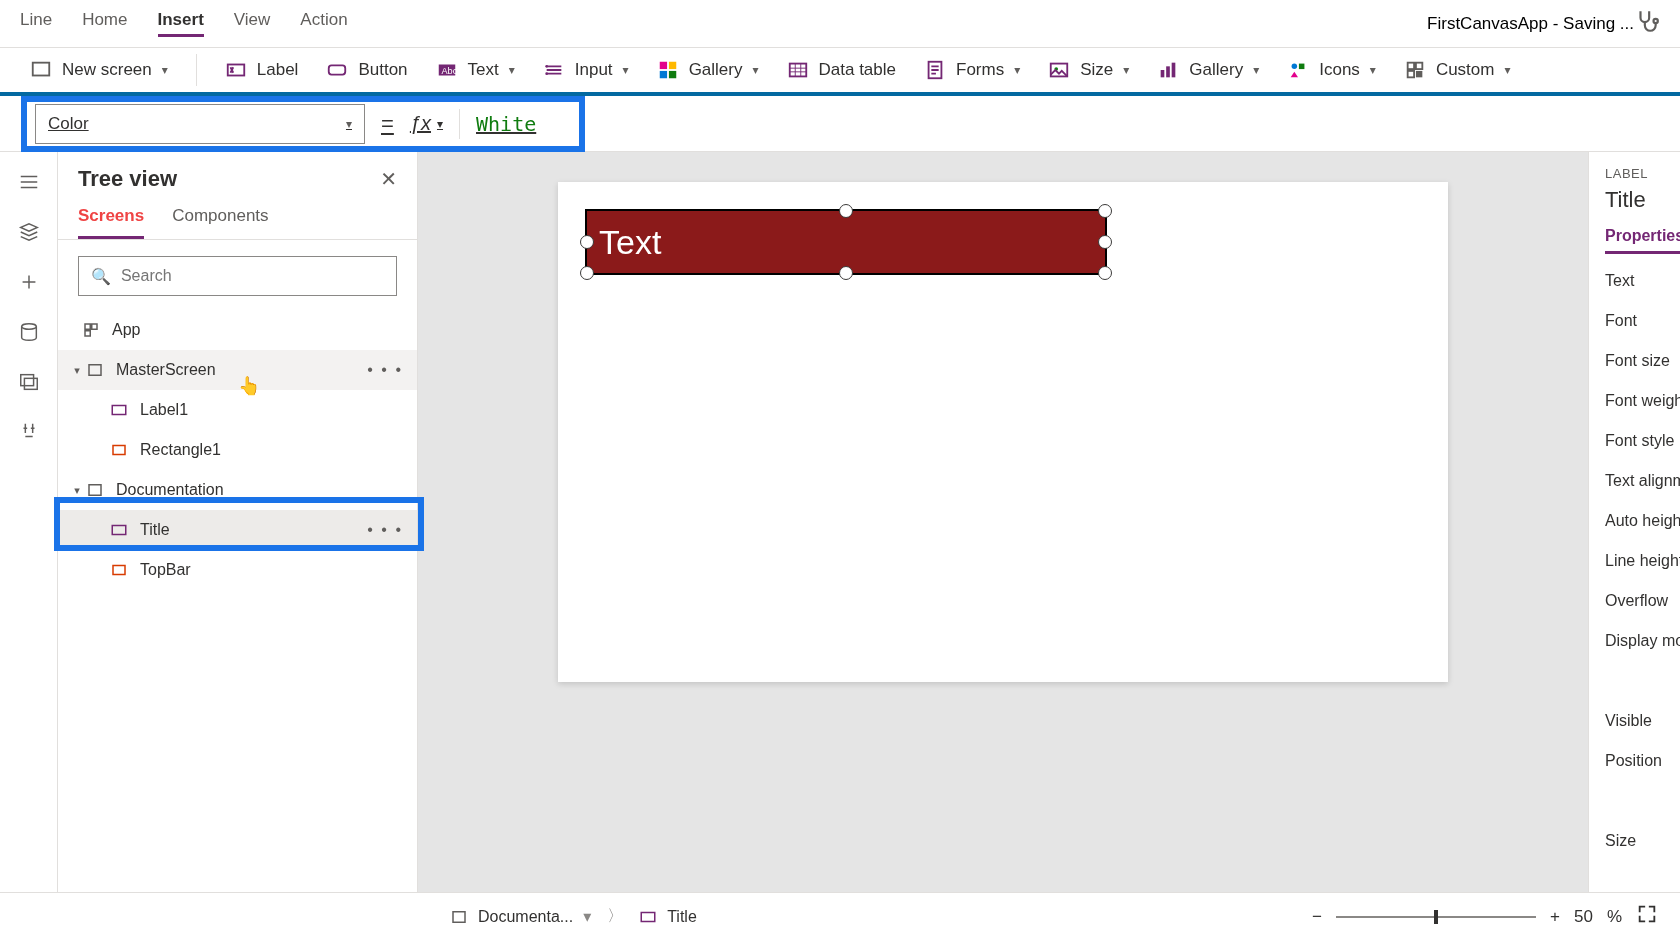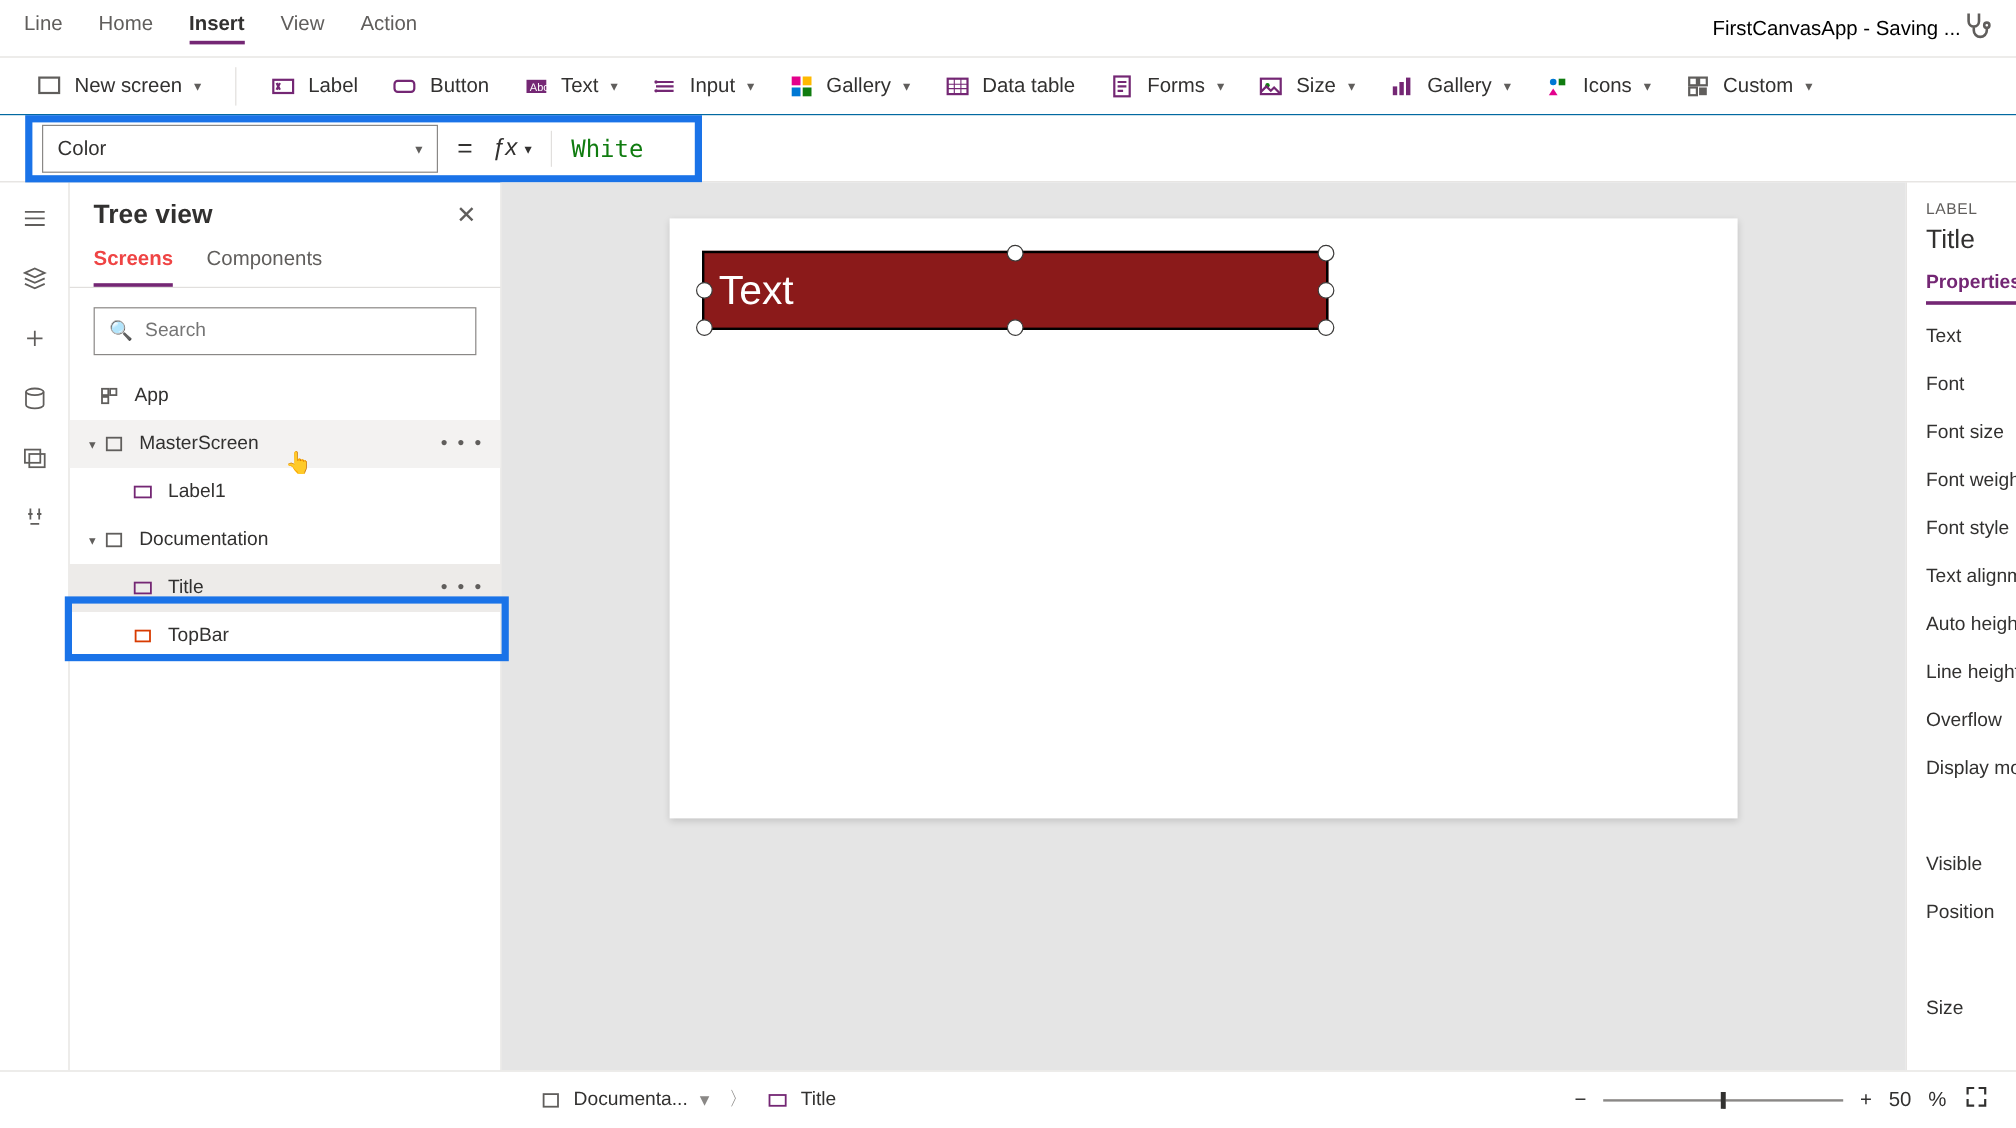--- a/index.html
+++ b/index.html
@@ -7,29 +7,29 @@
 
   
   .menubar { height: 48px; display: flex; align-items: center; padding: 0 20px; border-bottom: 1px solid #e1dfdd; gap: 30px; }
   .menubar .menu-items { display:flex; gap:30px; flex:1; }
   .menu-item { font-size: 17px; color: #605e5c; cursor: pointer; padding-bottom:4px; }
   .menu-item.active { color: #323130; font-weight: 600; border-bottom: 3px solid #742774; }
   .menubar .right { font-size: 17px; color: #000000; display:flex; align-items:center; }
   .steth-icon svg { width:26px; height:26px; stroke:#605e5c; fill:none; stroke-width:2; }
 
   
-  .ribbon { height: 48px; display: flex; align-items: center; border-bottom: 1px solid #0369a1; padding: 0 30px; gap: 28px; }
+  .ribbon { height: 48px; display: flex; align-items: center; border-bottom: 4px solid #0369a1; padding: 0 30px; gap: 28px; }
   .ribbon-sep { width:1px; height:32px; background:#e1dfdd; }
   .ribbon-btn { display:flex; align-items:center; gap:10px; font-size:17px; color:#323130; cursor:pointer;}
   .ribbon-btn .chev { font-size:12px; color:#605e5c; }
   .ribbon-icon { display:inline-flex; }
   .ribbon-icon svg { width:22px; height:22px; }
 
   
-  .formula-wrap { height:56px; border-bottom:1px solid #e1dfdd; display:flex; align-items:center; position:relative; }
+  .formula-wrap { height:56px; border-bottom:1px solid #e1dfdd; display:flex; align-items:center; position:relative;text-decoration:underline; }
   .formula-highlight { position:absolute; left:21px; top:0px; width:564px; height:56px; border:6px solid #1a73e8; pointer-events:none; }
   .prop-select { margin-left:35px; width:330px; height:40px; border:1px solid #8a8886; background:#fff; display:flex; align-items:center; padding:0 12px; justify-content:space-between; font-size:17px; color:#323130;}
   .eq { margin: 0 16px; font-size:22px; color:#323130;}
   .fx { display:flex; align-items:center; gap:6px; font-style:italic; font-size:20px; margin-right:16px; color:#323130;}
   .formula-val { font-family: Consolas, monospace; font-size:20px; color:#107c10; }
 
   
   .main { display:flex; height: calc(940px - 48px - 48px - 56px - 48px); }
 
   
@@ -314,20 +314,28 @@
         <span>MasterScreen</span>
         <span class="more">• • •</span>
       </div>
       <div class="treerow" style="padding-left:52px;">
         <span class="tico">
             <svg viewBox="0 0 24 24">
               <rect x="3" y="6" width="18" height="12" fill="none" stroke="#742774" stroke-width="2"></rect>
             </svg>
           </span>
         <span>Label1</span>
+      </div>
+      <div class="treerow" style="padding-left:52px;">
+        <span class="tico">
+            <svg viewBox="0 0 24 24">
+              <rect x="4" y="6" width="16" height="12" fill="none" stroke="#d83b01" stroke-width="2"></rect>
+            </svg>
+          </span>
+        <span>Rectangle1</span>
       </div>
       <div class="treerow" style="padding-left:10px;">
         <span class="tchev">▾</span>
         <span class="tico">
             <svg viewBox="0 0 24 24">
               <rect x="4" y="5" width="16" height="14" fill="none" stroke="#605e5c" stroke-width="2"></rect>
             </svg>
           </span>
         <span>Documentation</span>
       </div>

